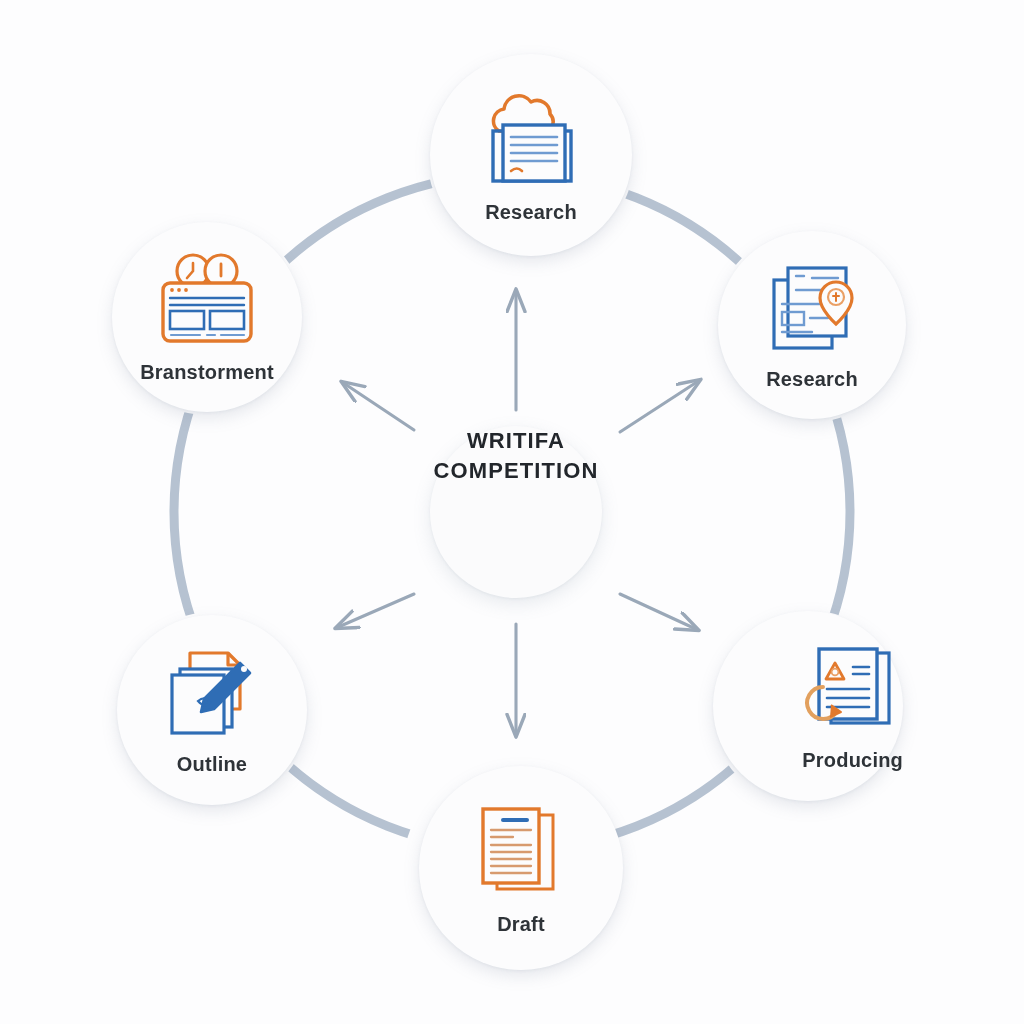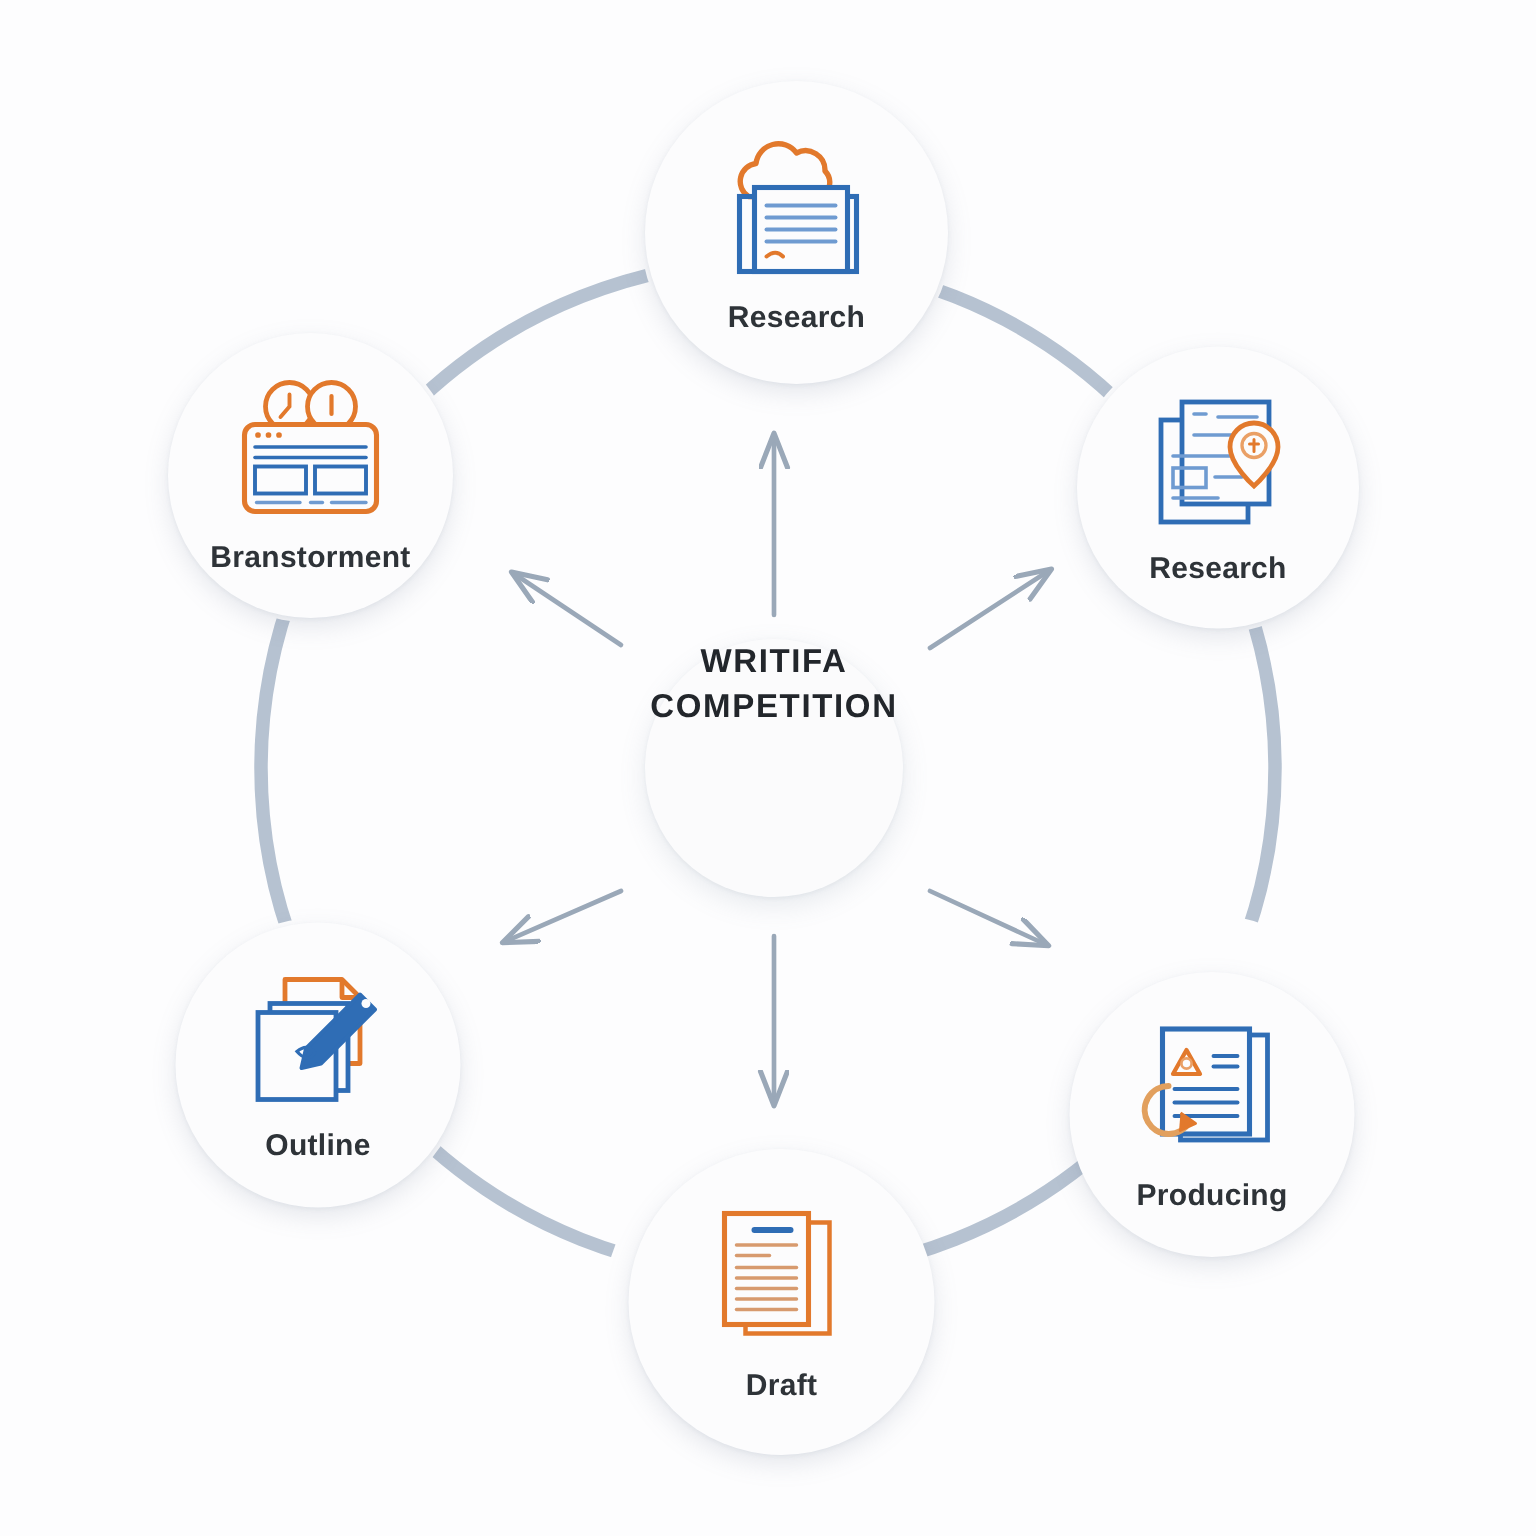--- a/index.html
+++ b/index.html
@@ -139,21 +139,21 @@
         <rect x="20" y="52" width="22" height="13" fill="none" stroke="#6f9bd1" stroke-width="2.4"></rect>
         <line x1="48" y1="58" x2="66" y2="58" stroke="#6f9bd1" stroke-width="2.4" stroke-linecap="round"></line>
         <path d="M74 22 a16 16 0 0 1 16 16 c0 12 -16 26 -16 26 s-16 -14 -16 -26 a16 16 0 0 1 16 -16 z" fill="#fcfcfd" stroke="#e2792c" stroke-width="3.2"></path>
         <circle cx="74" cy="37" r="8" fill="none" stroke="#eaa066" stroke-width="2.2"></circle>
         <path d="M74 33 v8 M71 36 h6" stroke="#e2792c" stroke-width="2" stroke-linecap="round"></path>
       </svg>
     </span>
     <span class="node-label">Research</span>
   </div>
 
-  <div class="node" style="left:713px; top:648px; width:190px; height:190px;">
+  <div class="node" style="left:713px; top:611px; width:190px; height:190px;align-items:flex-end;">
     <span class="node-icon">
       <svg width="102" height="98" viewBox="0 0 102 98">
         <rect x="30" y="12" width="58" height="70" fill="#fcfcfd" stroke="#2f6db5" stroke-width="3.2"></rect>
         <rect x="18" y="8" width="58" height="70" fill="#fcfcfd" stroke="#2f6db5" stroke-width="3.4"></rect>
         <path d="M34 22 l9 16 h-18 z" fill="none" stroke="#e2792c" stroke-width="2.8" stroke-linejoin="round"></path>
         <circle cx="34" cy="31" r="3.4" fill="none" stroke="#eaa066" stroke-width="1.8"></circle>
         <g stroke="#2f6db5" stroke-width="2.6" stroke-linecap="round">
           <line x1="52" y1="26" x2="68" y2="26"></line>
           <line x1="52" y1="33" x2="68" y2="33"></line>
           <line x1="26" y1="48" x2="68" y2="48"></line>

